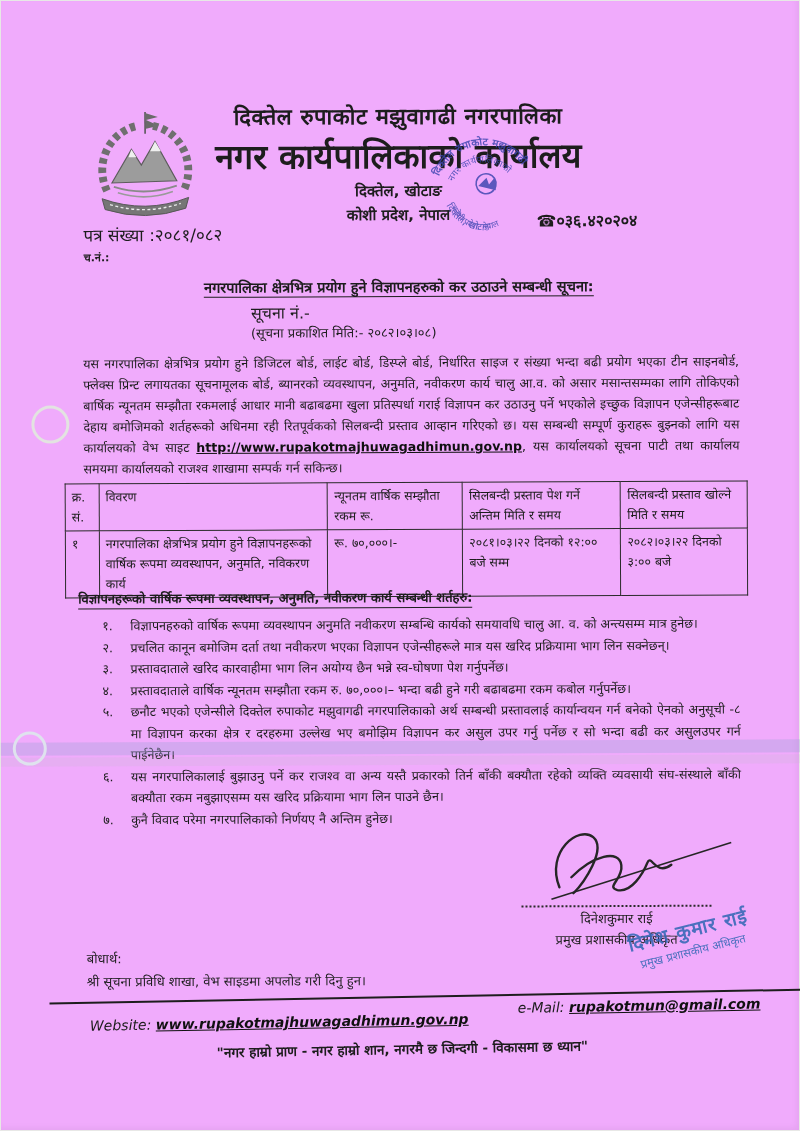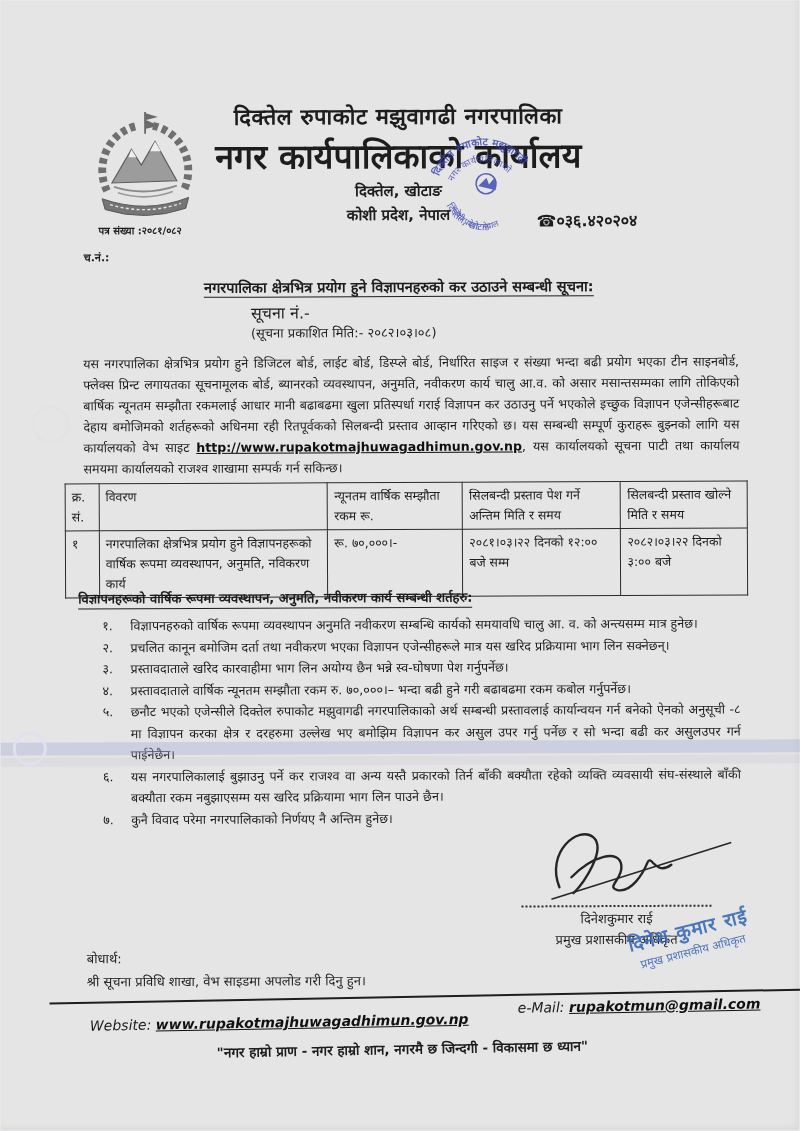--- a/index.html
+++ b/index.html
@@ -2,35 +2,35 @@
 <html><head>
 <meta charset="utf-8">
 <style>
   * { margin:0; padding:0; box-sizing:border-box; }
   html,body { width:800px; height:1131px; }
   body {
     font-family:"DejaVu Sans","Liberation Sans",sans-serif;
     background:#ffffff; color:#1d1d1d; overflow:hidden; position:relative;
   }
   .page {
-    position:absolute; inset:0; background:#e5e5e5;
+    position:absolute; inset:0; background:#f0abfc;
     box-shadow:inset 0 0 0 1px #e8e8e6, inset -3px -3px 6px rgba(0,0,0,0.05);
   }
   .scan { position:absolute; inset:0; transform:rotate(-0.25deg); }
 
   
   .emblem { position:absolute; left:88px; top:106px; width:118px; height:120px; }
   .hdr-center { position:absolute; left:0; top:100px; width:100%; text-align:center; }
   .hdr-muni { font-size:22px; font-weight:bold; letter-spacing:0.5px; }
   .hdr-office { font-size:34px; font-weight:bold; margin-top:2px; }
   .hdr-addr { font-size:15px; font-weight:bold; line-height:21px; margin-top:3px; }
   .hdr-stamp { position:absolute; left:412px; top:112px; width:150px; height:150px;
                opacity:0.82; transform:rotate(14deg); }
   .phone { position:absolute; left:538px; top:210px; font-size:16px; font-weight:bold; }
-  .refno { position:absolute; left:100px; top:222px; font-size:10px; font-weight:bold; }
+  .refno { position:absolute; left:85px; top:222px; font-size:17px; font-weight:normal; }
   .chno  { position:absolute; left:85px; top:248px; font-size:11px; font-weight:bold; }
 
   
   .notice-title { position:absolute; left:0; top:276px; width:100%; text-align:center;
                   font-size:14.5px; font-weight:bold; }
   .notice-title span { border-bottom:1.5px solid #1d1d1d; padding-bottom:1px; }
   .notice-no   { position:absolute; left:252px; top:301px; font-size:16px; }
   .notice-date { position:absolute; left:252px; top:323px; font-size:13px; }
 
   

